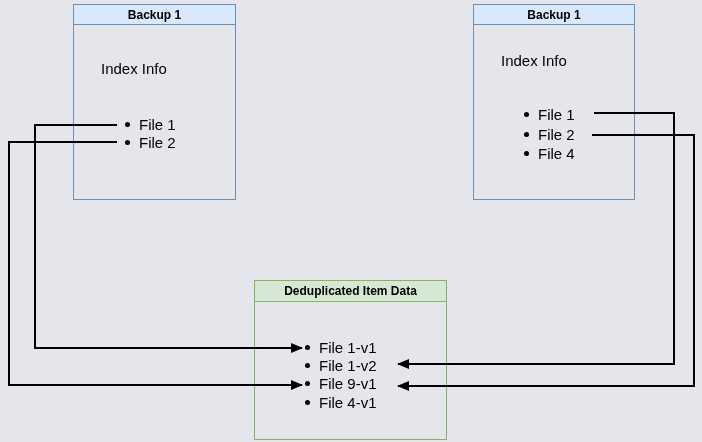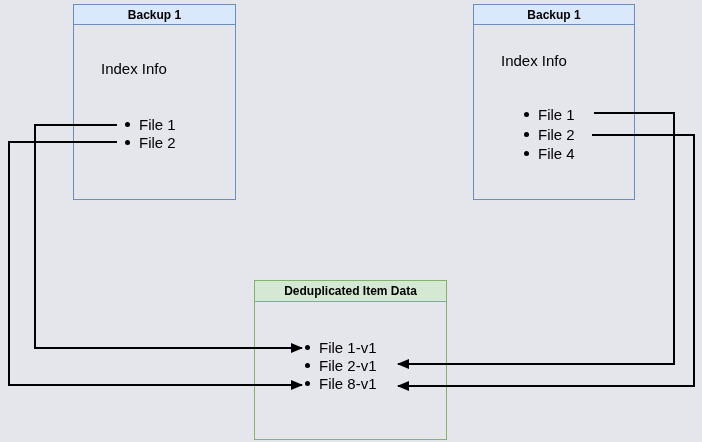--- a/index.html
+++ b/index.html
@@ -137,22 +137,26 @@
 
   <div class="box green" style="left:254px; top:280px; width:193px; height:160px;">
     <div class="box-header">Deduplicated Item Data</div>
     <div class="list list-dd" style="left:50px; top:57px;">
       <div class="li">
         <span class="dot"></span>
         <span>File 1-v1</span>
       </div>
       <div class="li">
         <span class="dot"></span>
-        <span>File 2-v1</span>
+        <span>File 1-v2</span>
       </div>
       <div class="li">
         <span class="dot"></span>
-        <span>File 8-v1</span>
+        <span>File 9-v1</span>
+      </div>
+      <div class="li">
+        <span class="dot"></span>
+        <span>File 4-v1</span>
       </div>
     </div>
   </div>
 
 </div>
 
 </body></html>

